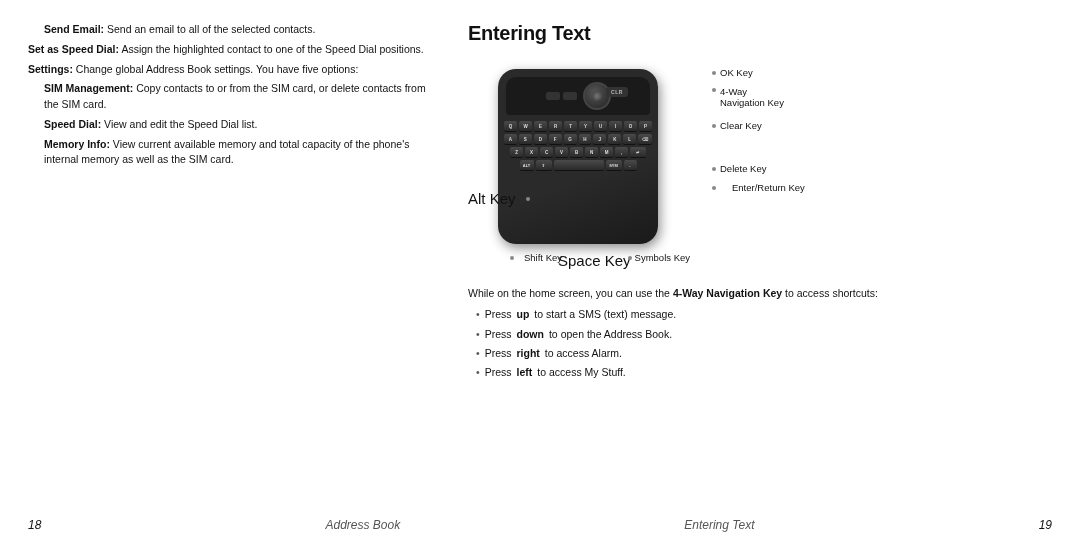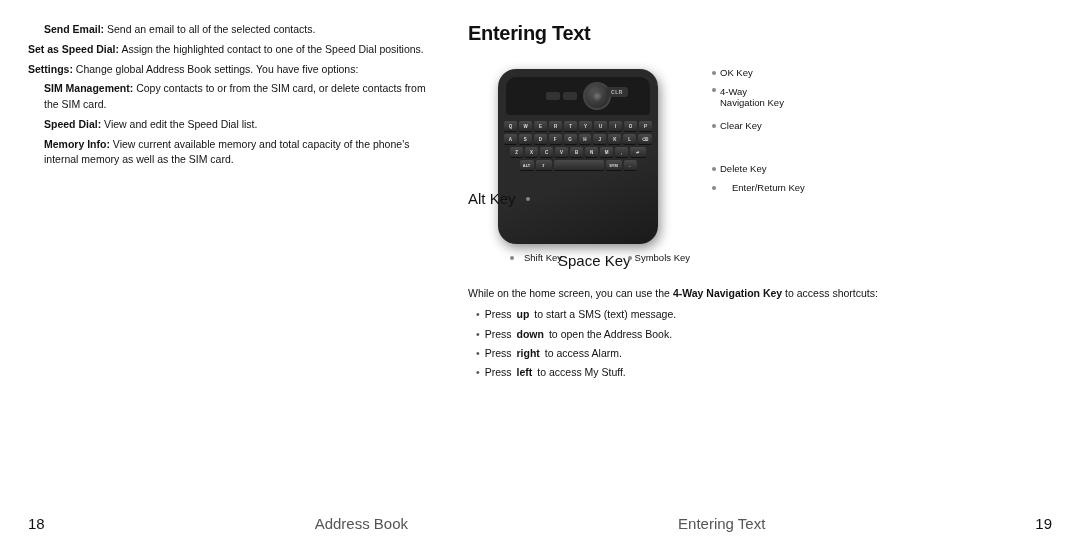--- a/index.html
+++ b/index.html
@@ -156,22 +156,23 @@
     .bullet-list li::before {
       content: '•';
       color: #555;
       flex-shrink: 0;
     }
     .footer {
       display: flex;
       justify-content: space-between;
       align-items: center;
       padding: 4px 28px 8px 28px;
-      font-size: 15px;
+      font-size: 12px;
       border-top: none;
+      font-style: italic;
     }
     .footer-center {
       color: #555;
     }
     .footer-right {
       color: #555;
     }
   </style>
 </head>
 <body>

